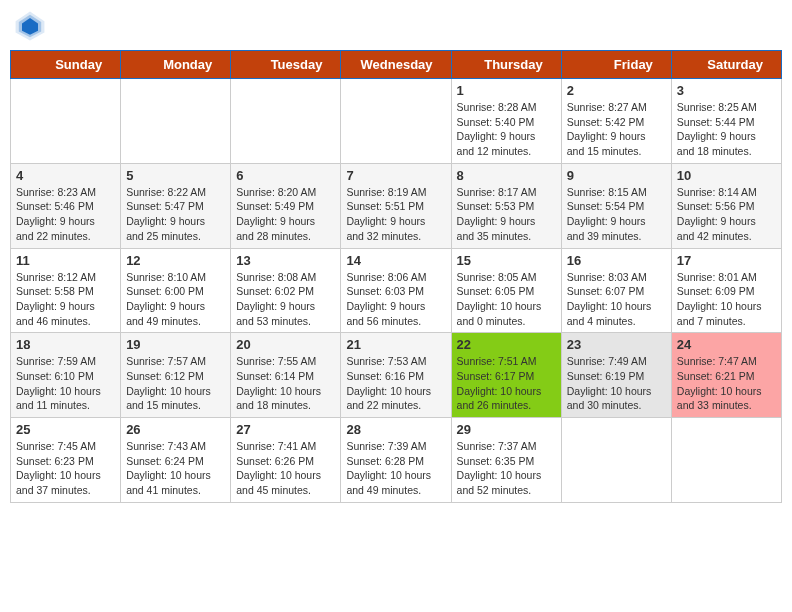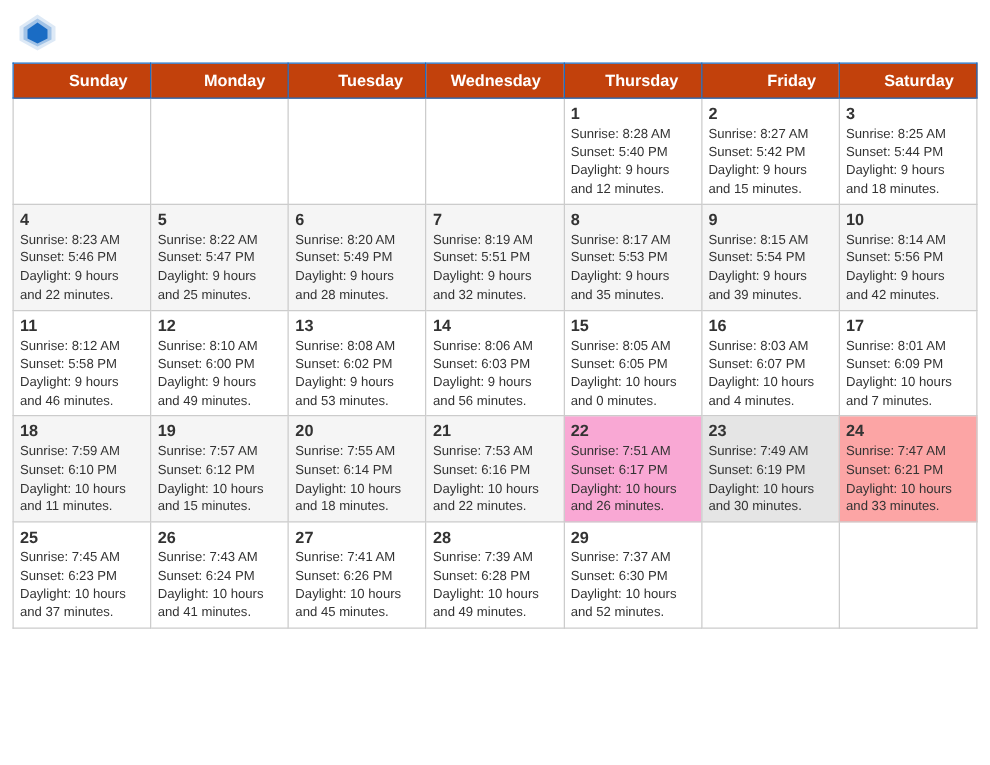--- a/index.html
+++ b/index.html
@@ -273,21 +273,21 @@
 Daylight: 10 hours
 and 18 minutes.</div>
         </td>
         <td style="background: rgb(245, 245, 245);">
           <span class="day-number">21</span>
           <div class="day-info" style="white-space: pre-line;">Sunrise: 7:53 AM
 Sunset: 6:16 PM
 Daylight: 10 hours
 and 22 minutes.</div>
         </td>
-        <td style="background: #f9a8d4;">
+        <td style="background: #84cc16;">
           <span class="day-number">22</span>
           <div class="day-info" style="white-space: pre-line;">Sunrise: 7:51 AM
 Sunset: 6:17 PM
 Daylight: 10 hours
 and 26 minutes.</div>
         </td>
         <td style="background: #e5e5e5;">
           <span class="day-number">23</span>
           <div class="day-info" style="white-space: pre-line;">Sunrise: 7:49 AM
 Sunset: 6:19 PM
@@ -327,21 +327,21 @@
         <td style="background: rgb(255, 255, 255);">
           <span class="day-number">28</span>
           <div class="day-info" style="white-space: pre-line;">Sunrise: 7:39 AM
 Sunset: 6:28 PM
 Daylight: 10 hours
 and 49 minutes.</div>
         </td>
         <td style="background: rgb(255, 255, 255);">
           <span class="day-number">29</span>
           <div class="day-info" style="white-space: pre-line;">Sunrise: 7:37 AM
-Sunset: 6:30 PM
+Sunset: 6:35 PM
 Daylight: 10 hours
 and 52 minutes.</div>
         </td>
         <td class="empty-cell" style="background: rgb(255, 255, 255);"></td>
         <td class="empty-cell" style="background: rgb(255, 255, 255);"></td>
       </tr>
     </tbody>
 </table>
 
 </body></html>

